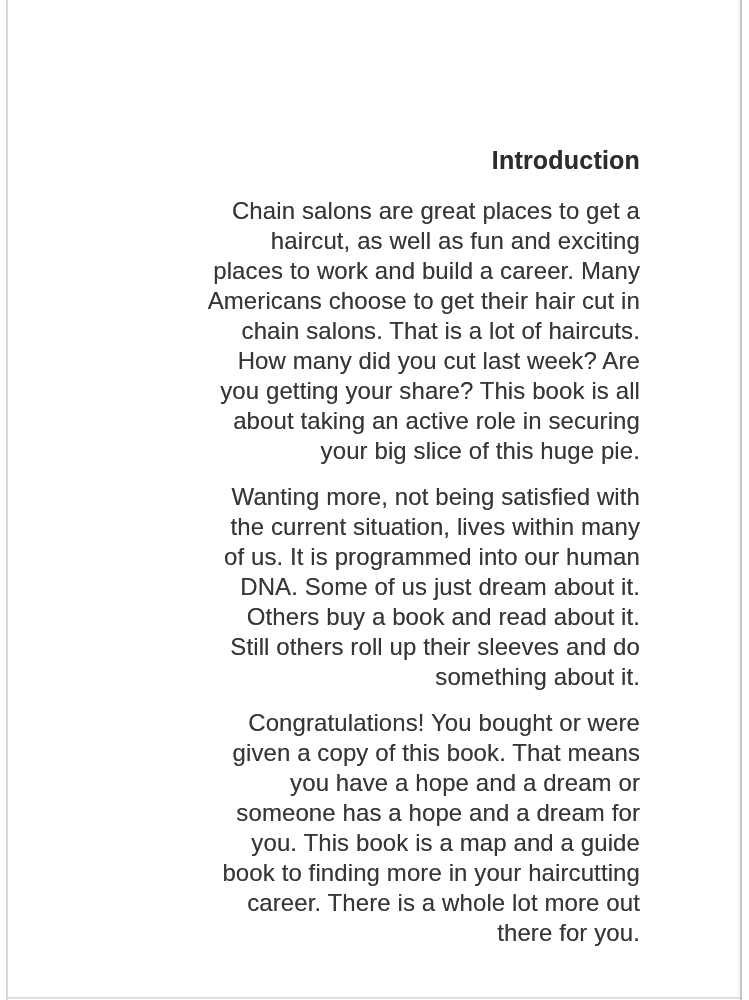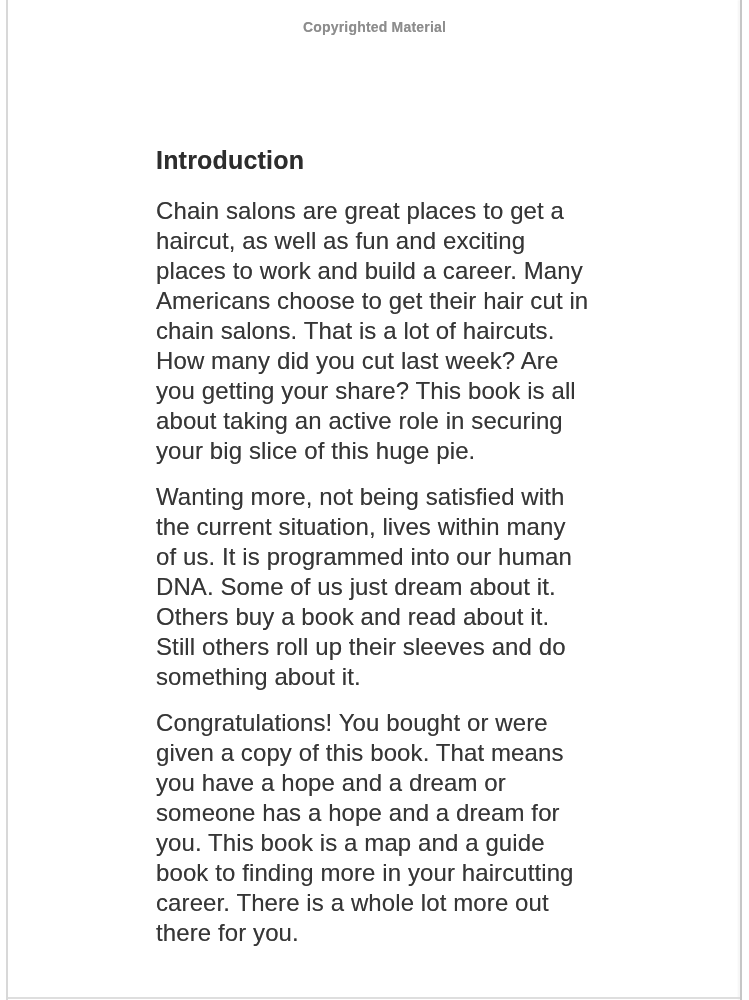--- a/index.html
+++ b/index.html
@@ -60,22 +60,23 @@
     text-align: center;
     font-size: 14px;
     font-weight: 700;
     letter-spacing: 0.2px;
     color: var(--copyright-text);
     text-shadow: 0 0 0.5px rgba(141,141,141,0.6);
   }
   .page-content {
     position: absolute;
     top: 145px;
-    left: 156px;
+    left: 170px;
     width: 470px;
+    text-align: right;
   }
   .chapter-heading {
     font-size: 25px;
     font-weight: 700;
     line-height: 30px;
     letter-spacing: 0.2px;
     color: var(--heading-text);
     margin: 0 0 21px 0;
     text-shadow: 0 0 0.6px rgba(45,45,45,0.55);
   }
@@ -90,21 +91,20 @@
   }
 </style>
 </head>
 <body>
 
 <div class="page-scan">
   <div class="edge edge-left"></div>
   <div class="edge edge-right"></div>
   <div class="edge edge-bottom"></div>
 
-  <div class="copyright-notice">Copyrighted Material</div>
 
   <div class="page-content">
     <h1 class="chapter-heading">Introduction</h1>
     <p class="para">Chain salons are great places to get a
 haircut, as well as fun and exciting
 places to work and build a career. Many
 Americans choose to get their hair cut in
 chain salons. That is a lot of haircuts.
 How many did you cut last week? Are
 you getting your share? This book is all

